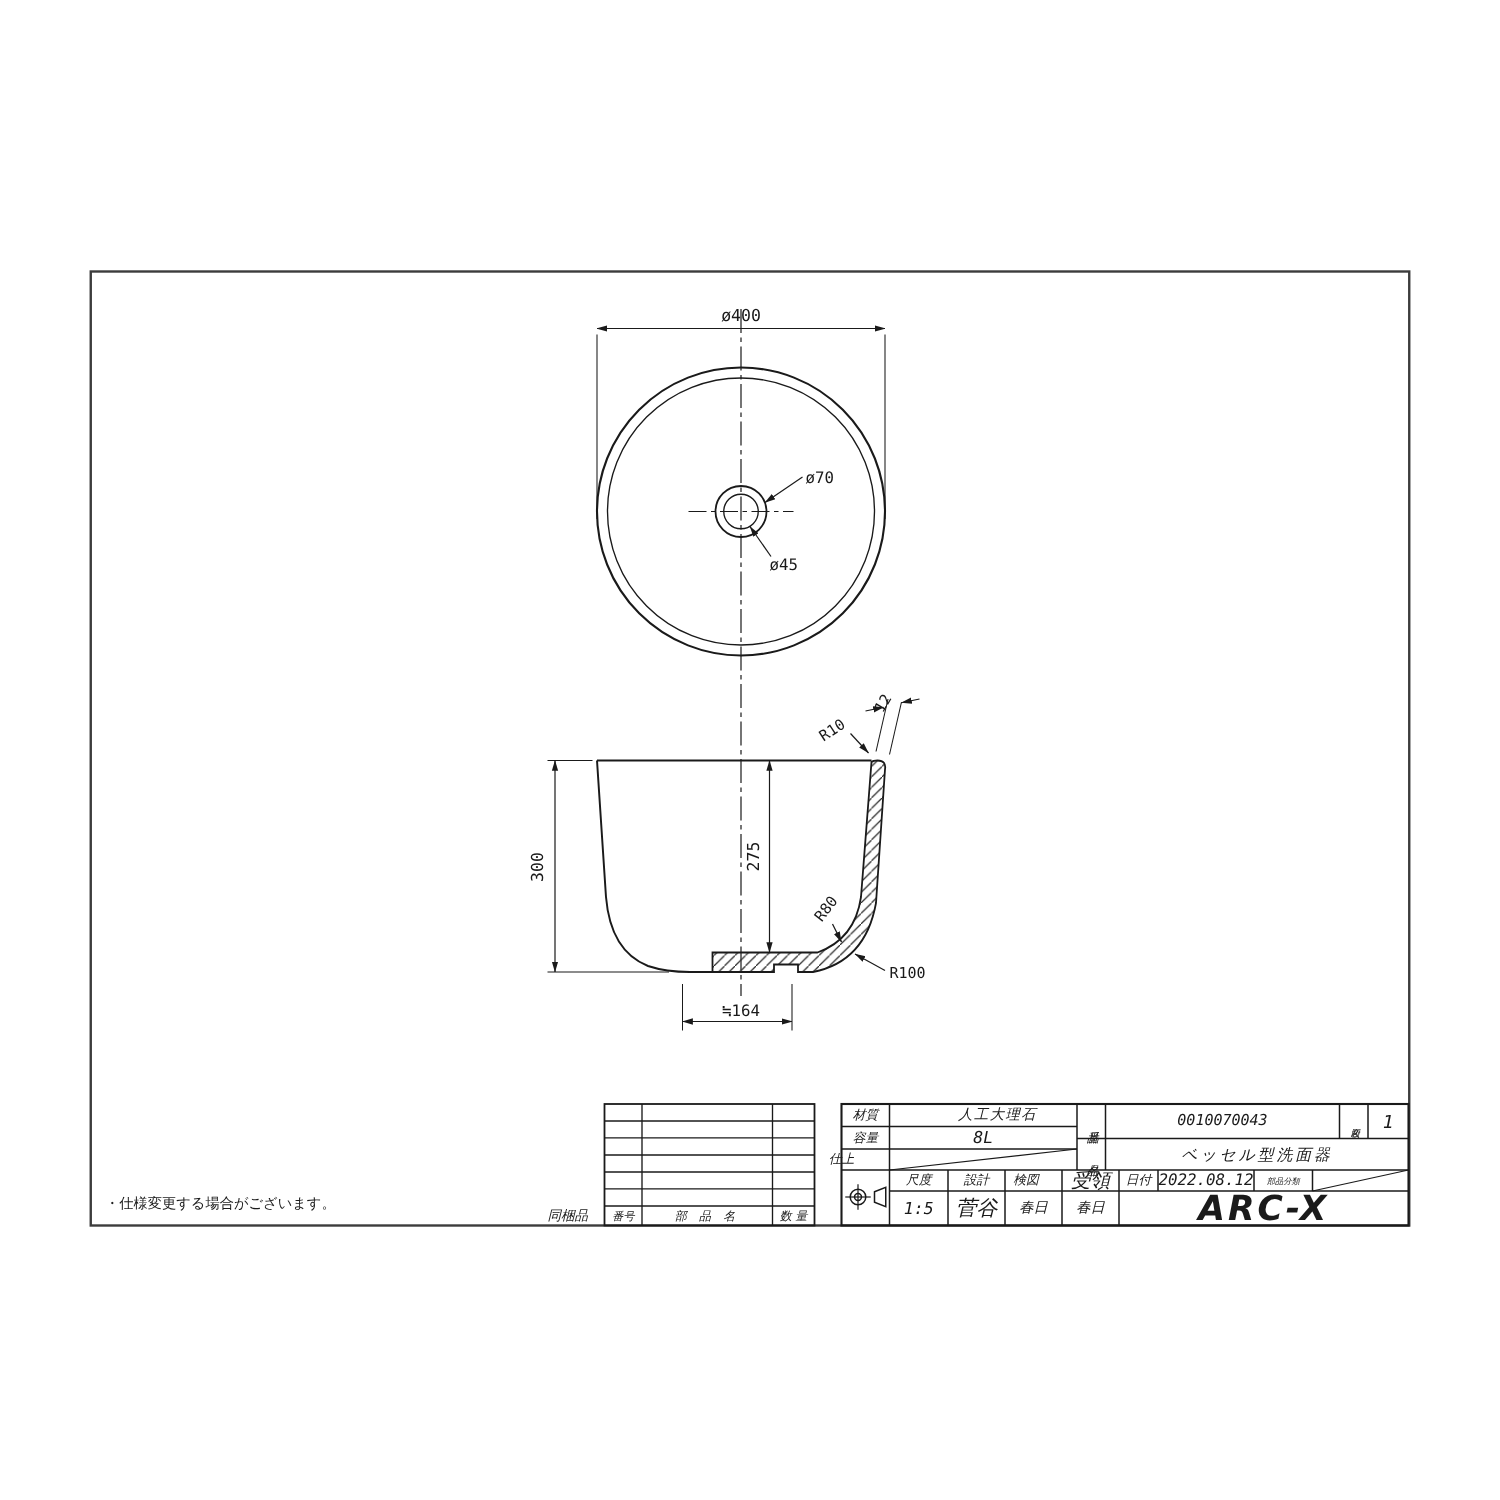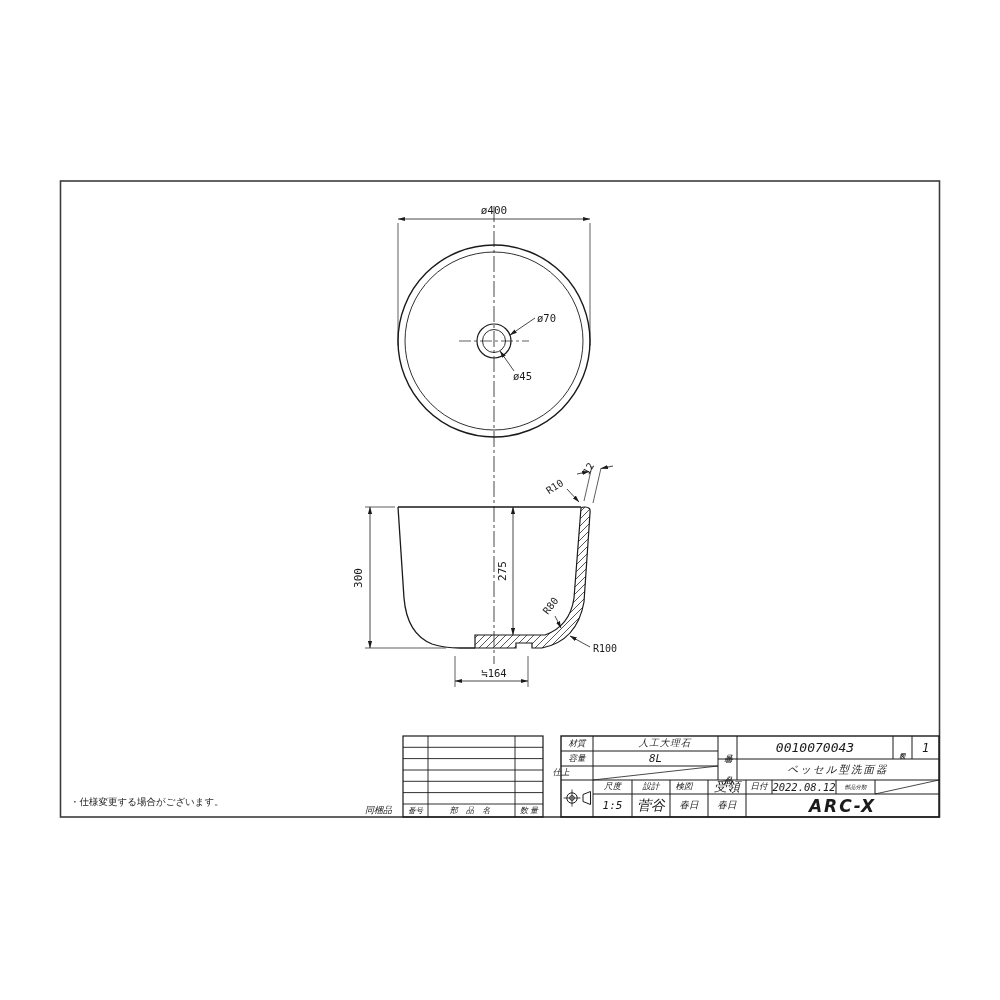--- a/index.html
+++ b/index.html
@@ -2,21 +2,21 @@
 <html><head>
 <meta charset="utf-8">
 <style>
   html,body{margin:0;padding:0;background:#ffffff;}
   body{width:1000px;height:1000px;position:relative;font-family:"Liberation Sans","DejaVu Sans",sans-serif;color:#1a1a1a;}
   .abs{position:absolute;box-sizing:border-box;}
   .cell{display:flex;align-items:center;justify-content:center;white-space:nowrap;font-style:italic;}
   .jp{font-family:"Liberation Sans","DejaVu Sans",sans-serif;}
   .mono{font-family:"DejaVu Sans Mono",monospace;}
   .vtext{writing-mode:vertical-rl;text-orientation:upright;line-height:1;}
-  .logo{font-family:"DejaVu Sans",sans-serif;font-weight:700;letter-spacing:2px;font-size:17px;}
+  .logo{font-family:"DejaVu Sans",sans-serif;font-weight:700;letter-spacing:2px;font-size:23px;}
   svg text{font-family:"DejaVu Sans Mono",monospace;fill:#1a1a1a;}
 </style>
 </head>
 <body>
 
 <svg class="abs" style="left:0;top:0" width="1000" height="1000" viewBox="0 0 1000 1000">
   <defs>
     <marker id="arw" viewBox="0 0 10 10" refX="9.6" refY="5" markerWidth="9" markerHeight="9" orient="auto-start-reverse">
       <path d="M0,2.1 L10,5 L0,7.9 Z" fill="#1a1a1a"></path>
     </marker>
@@ -127,21 +127,21 @@
   </g>
 </svg>
 
 <div class="abs cell jp" style="left:561px;top:736px;width:32px;height:15px;font-size:8.5px">材質</div>
 <div class="abs cell jp" style="left:593px;top:736px;width:144px;height:15px;font-size:9.5px;letter-spacing:1px">人工大理石</div>
 <div class="abs cell jp" style="left:561px;top:751px;width:32px;height:15px;font-size:8.5px">容量</div>
 <div class="abs cell mono" style="left:593px;top:751px;width:125px;height:15px;font-size:11px">8L</div>
 <div class="abs cell jp" style="left:537px;top:766px;width:48px;height:14px;font-size:8.5px">仕上</div>
 
 <div class="abs cell jp vtext" style="left:718px;top:736px;width:19px;height:23px;font-size:8px">品番</div>
-<div class="abs cell mono" style="left:737px;top:736px;width:156px;height:23px;font-size:13px">0010070043</div>
+<div class="abs cell mono" style="left:737px;top:736px;width:156px;height:23px;font-size:10px">0010070043</div>
 <div class="abs cell jp vtext" style="left:893px;top:736px;width:19px;height:23px;font-size:6px">図枚</div>
 <div class="abs cell mono" style="left:912px;top:736px;width:27px;height:23px;font-size:12px">1</div>
 <div class="abs cell jp vtext" style="left:718px;top:759px;width:19px;height:21px;font-size:8px">品名</div>
 <div class="abs cell jp" style="left:737px;top:759px;width:202px;height:21px;font-size:10.5px;letter-spacing:2px">ベッセル型洗面器</div>
 
 <div class="abs cell jp" style="left:593px;top:780px;width:39px;height:14px;font-size:8.5px">尺度</div>
 <div class="abs cell jp" style="left:632px;top:780px;width:38px;height:14px;font-size:8.5px">設計</div>
 <div class="abs cell jp" style="left:670px;top:780px;width:28px;height:14px;font-size:8.5px">検図</div>
 <div class="abs cell jp" style="left:708px;top:780px;width:38px;height:14px;font-size:13px">受領</div>
 <div class="abs cell mono" style="left:593px;top:794px;width:39px;height:23px;font-size:11px">1:5</div>

